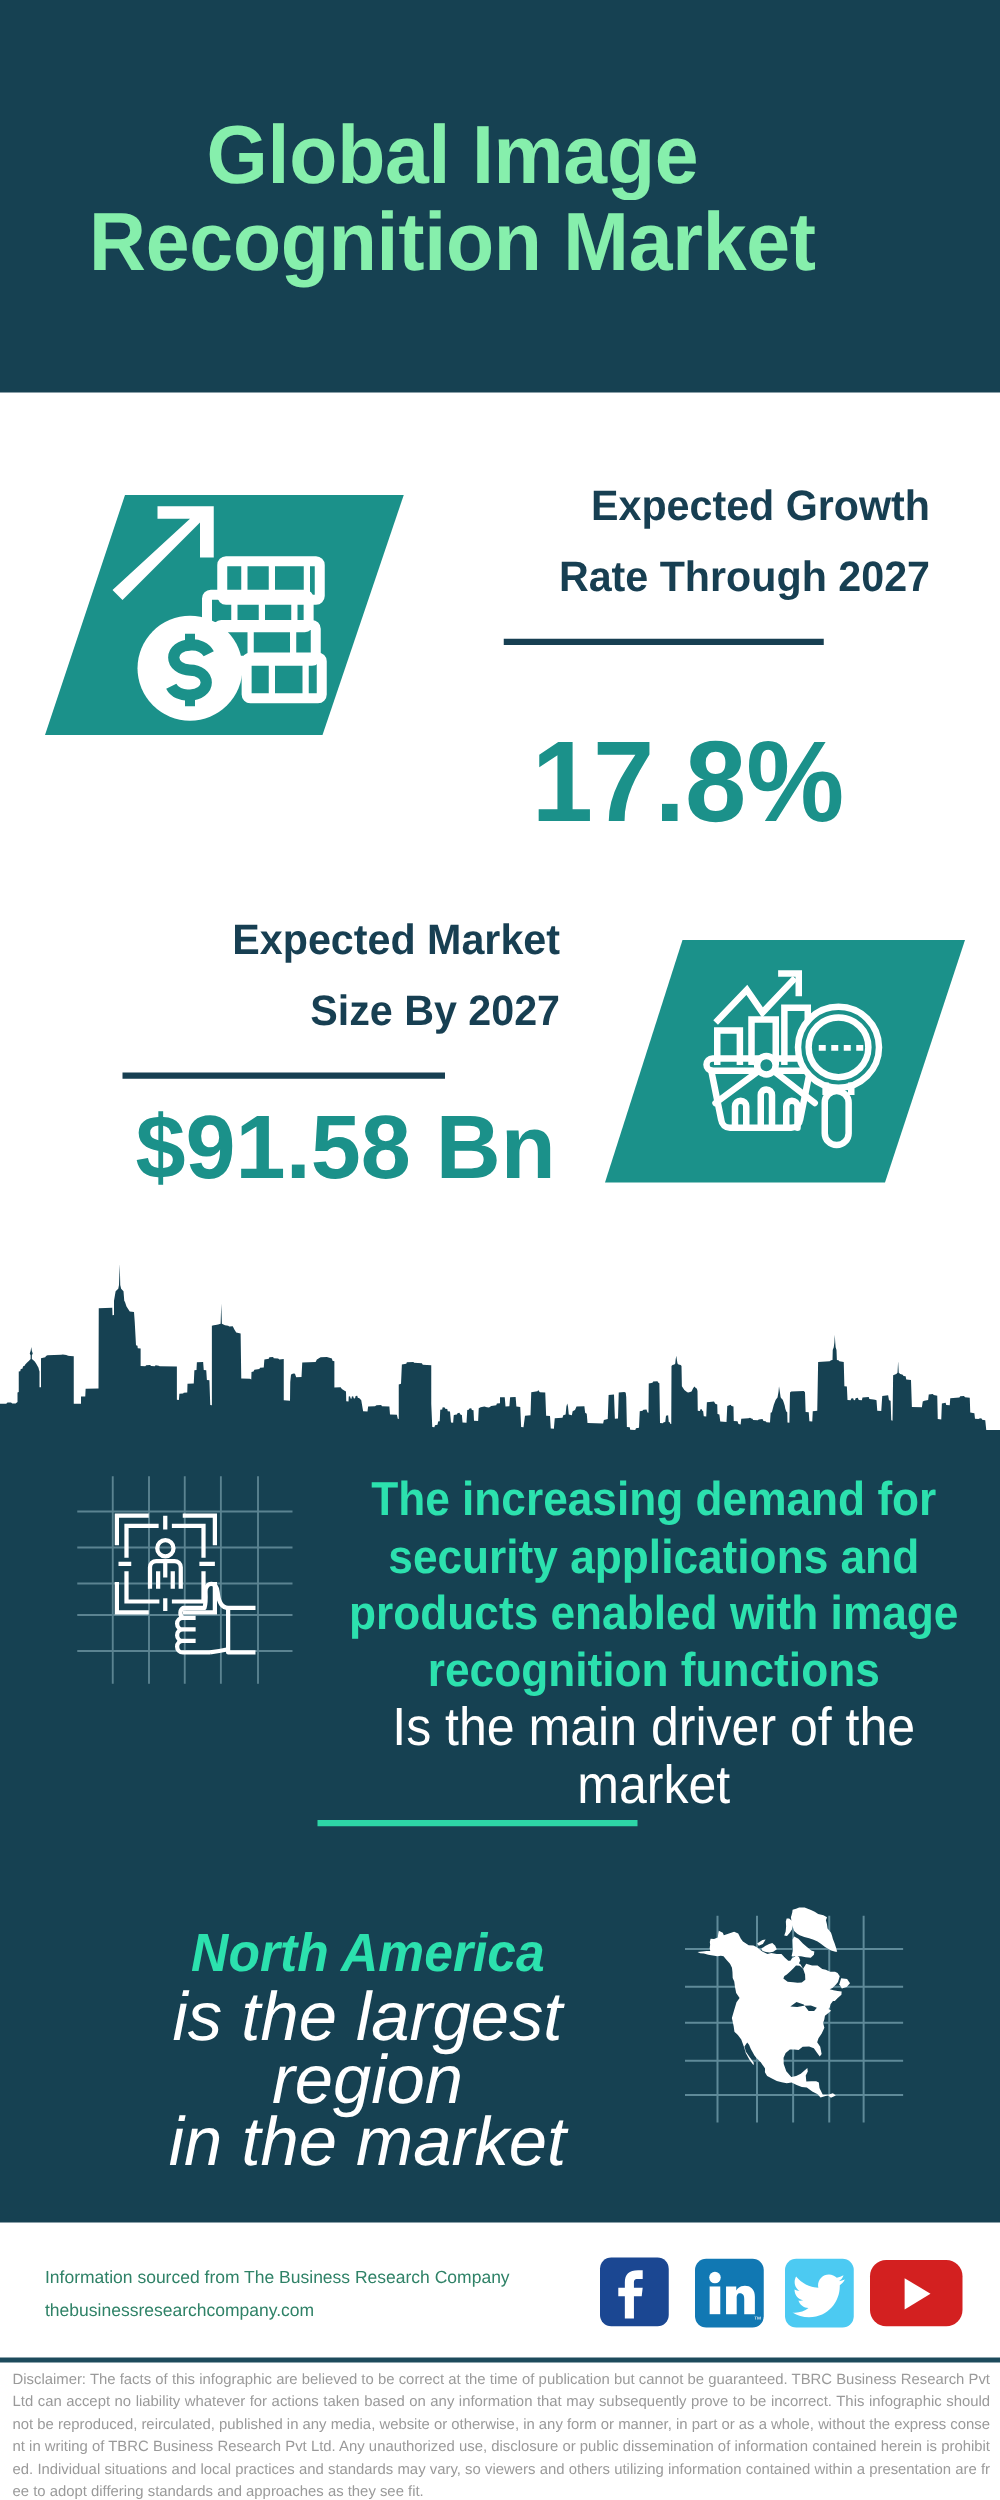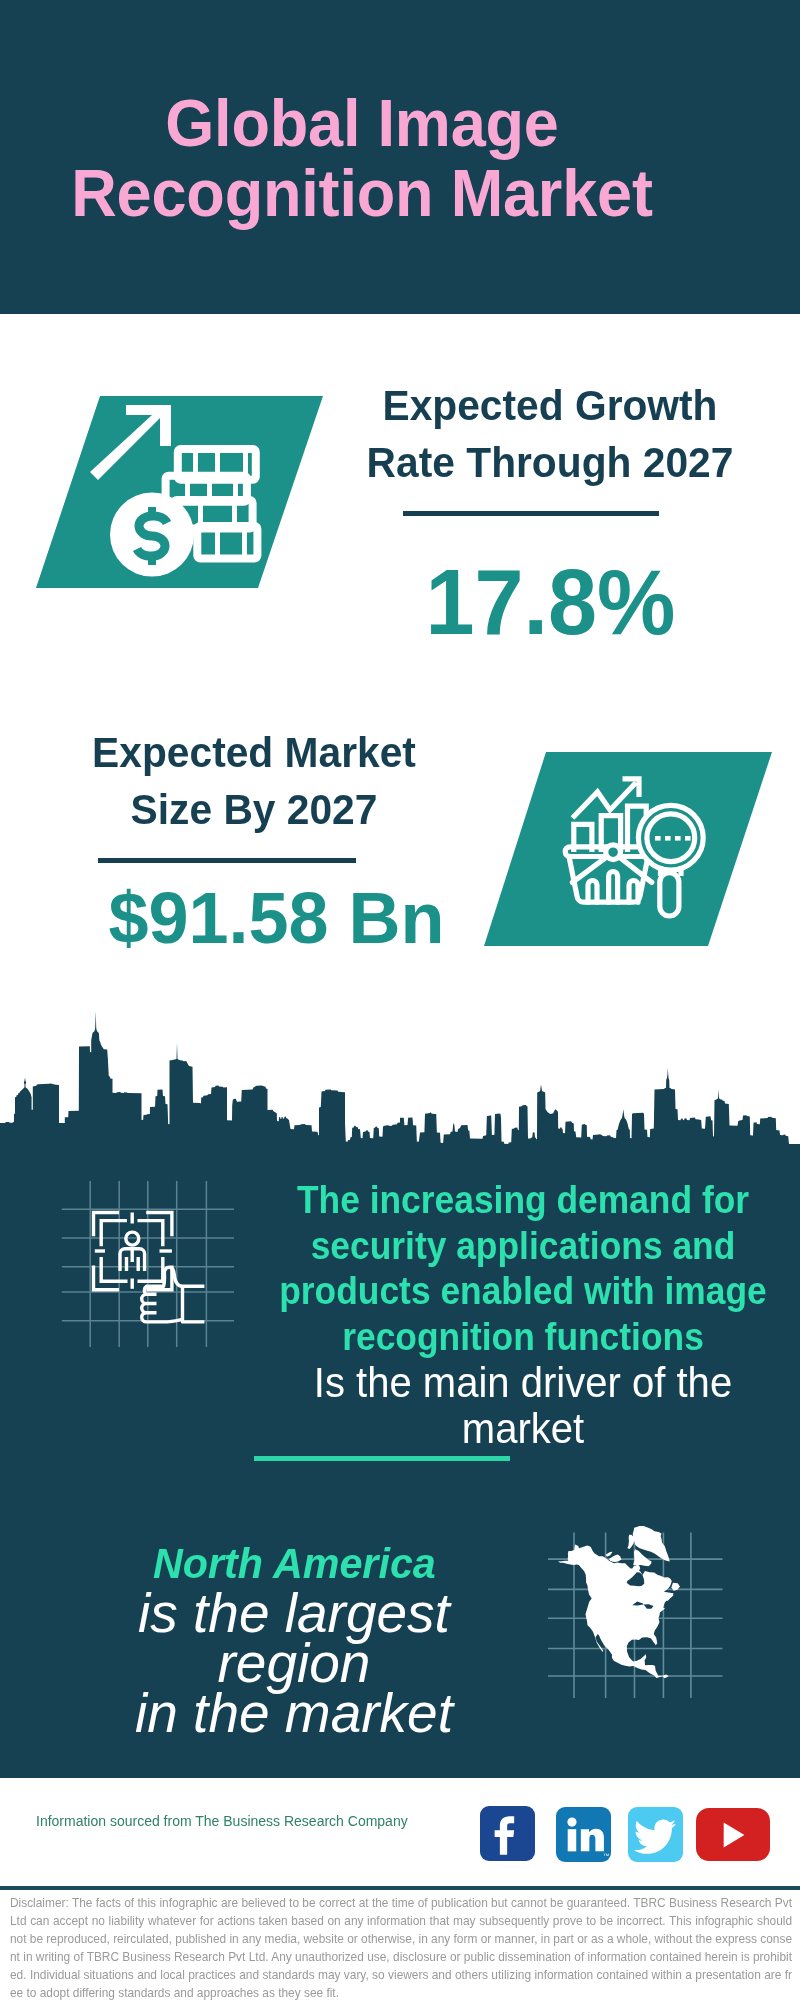--- a/index.html
+++ b/index.html
@@ -4,27 +4,27 @@
 <style>
   html,body{margin:0;padding:0;}
   body{width:800px;height:2000px;background:#ffffff;
        font-family:"Liberation Sans",sans-serif;overflow:hidden;
        -webkit-font-smoothing:antialiased;}
   .page{position:relative;width:800px;height:2000px;overflow:hidden;}
 
   
   .header{position:absolute;left:0;top:0;width:800px;height:314px;background:#164152;}
   .header-title{position:absolute;left:0;top:88px;width:724px;text-align:center;
-                color:#f9a8d4;font-size:66px;font-weight:bold;line-height:70px;
+                color:#86efac;font-size:66px;font-weight:bold;line-height:70px;
                 letter-spacing:-0.2px;}
   .header-title>div{transform:scaleX(0.955);}
 
   
   .stat{position:absolute;}
-  .stat-label{color:#173f52;font-weight:bold;font-size:42px;line-height:57px;text-align:center;}
+  .stat-label{color:#173f52;font-weight:bold;font-size:34px;line-height:57px;text-align:right;}
   .stat-label>div{transform:scaleX(0.97);}
   .stat-rule{position:absolute;height:5px;background:#173f52;}
   .stat-value{position:absolute;color:#1b918a;font-weight:bold;text-align:center;white-space:nowrap;}
 
   
   .darkband{position:absolute;left:0;top:1144px;width:800px;height:634px;background:#164152;}
   .skyline{position:absolute;left:0;top:1004px;width:800px;height:145px;}
 
   .driver-text{position:absolute;text-align:center;line-height:45.6px;font-size:38px;
                transform:scaleX(0.931);transform-origin:center top;}
@@ -92,21 +92,21 @@
     <rect x="118" y="117" width="8" height="12" fill="#1b918a"></rect>
     <rect x="118" y="162" width="8" height="13" fill="#1b918a"></rect>
   </svg>
 
   <div class="stat">
     <div class="stat-label" style="left:350px;top:377px;width:400px;position:absolute;">
       <div>Expected Growth</div>
       <div>Rate Through 2027</div>
     </div>
     <div class="stat-rule" style="left:403px;top:511px;width:256px;"></div>
-    <div class="stat-value" style="left:350px;top:556px;width:400px;font-size:92px;line-height:92px;"><span style="display:inline-block;transform:scaleX(0.958);">17.8%</span></div>
+    <div class="stat-value" style="left:350px;top:580px;width:400px;font-size:92px;line-height:92px;"><span style="display:inline-block;transform:scaleX(0.958);">17.8%</span></div>
   </div>
 
   <svg style="position:absolute;left:480px;top:748px;" width="300" height="205" viewBox="0 0 300 205">
     <polygon points="66,4 292,4 228,198 4,198" fill="#1b918a"></polygon>
     <g fill="none" stroke="#ffffff" stroke-width="5.2" stroke-linecap="butt" stroke-linejoin="miter">
 
       <polyline points="92.5,70 117.5,43.9 130,62 156,34.5"></polyline>
       <polyline points="142.5,30.8 159,30.8 159,48.9"></polyline>
 
       <path d="M 93.8,104 L 93.8,76.4 L 111.9,76.4 L 111.9,104"></path>
@@ -221,20 +221,21 @@
   <div class="driver-rule" style="left:254px;top:1456px;width:256px;"></div>
 
   <div class="region-text" style="left:69px;top:1538px;width:450px;">
     <div class="region-hi">North America</div>
     <div class="region-rest">is the largest region</div>
     <div class="region-rest">in the market</div>
   </div>
 
   <div class="source" style="left:36px;top:1808px;">
     <div>Information sourced from The Business Research Company</div>
+    <div>thebusinessresearchcompany.com</div>
   </div>
 
   <div class="social fb" style="left:480px;top:1806px;">
     <svg width="55" height="55" viewBox="0 0 62 62" aria-hidden="true">
       <path d="M38.5,19.5 L33.8,19.5 C31.2,19.5 30.6,20.6 30.6,23.2 L30.6,27.2 L38.5,27.2 L37.6,35 L30.6,35 L30.6,55 L22.4,55 L22.4,35 L16.5,35 L16.5,27.2 L22.4,27.2 L22.4,22.4 C22.4,15.4 26.1,11.6 34.4,11.6 L38.5,11.6 Z" fill="#ffffff"></path>
     </svg>
   </div>
   <div class="social li" style="left:556px;top:1807px;">
     <svg width="55" height="55" viewBox="0 0 62 62" aria-hidden="true">
       <circle cx="18" cy="17" r="5.2" fill="#ffffff"></circle>

